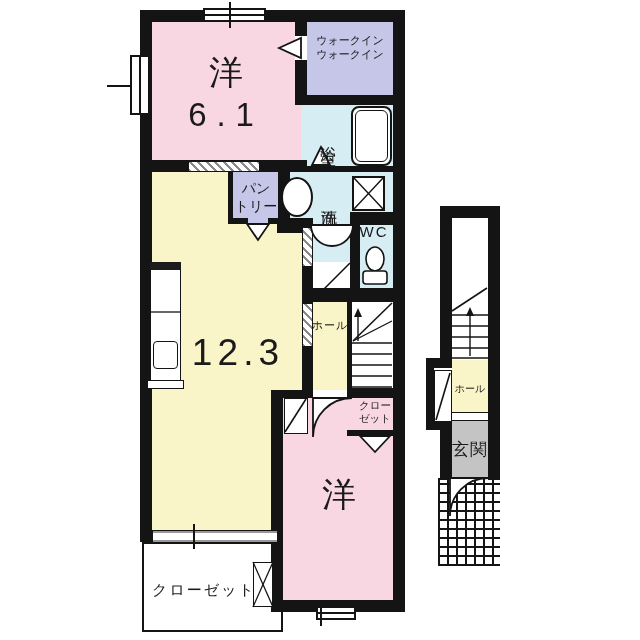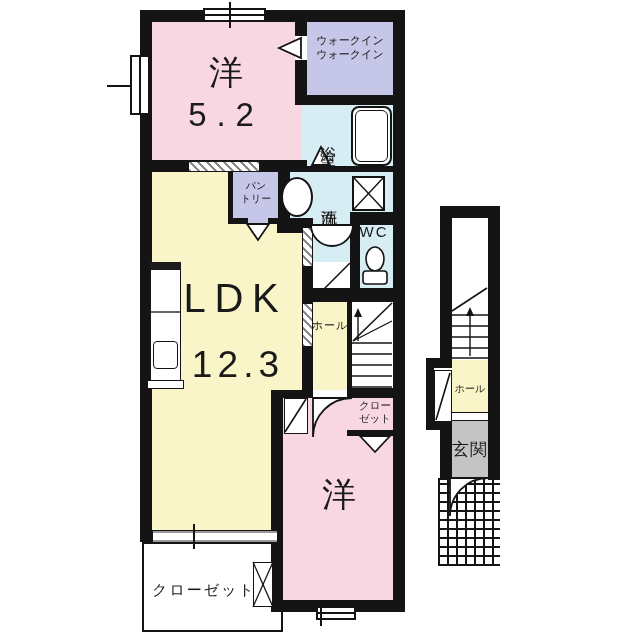--- a/index.html
+++ b/index.html
@@ -169,38 +169,37 @@
       <line x1="452" y1="358" x2="488" y2="358" stroke="#141414" stroke-width="1.6"></line>
       <line x1="452" y1="311" x2="487" y2="288" stroke="#141414" stroke-width="1.6"></line>
       <line x1="470" y1="316" x2="470" y2="356" stroke="#141414" stroke-width="1.4"></line>
       <polygon points="470,307 466,316 474,316" fill="#141414"></polygon>
     </g>
 
     <line x1="151" y1="312" x2="180" y2="312" stroke="#141414" stroke-width="1.3"></line>
   </svg>
 
   <div class="lbl" style="left:166px;top:50px;width:120px;font-size:34px;">洋</div>
-  <div class="lbl" style="left:156px;top:96px;width:140px;font-size:33px;letter-spacing:0.3em;">5.2</div>
+  <div class="lbl" style="left:156px;top:96px;width:140px;font-size:33px;letter-spacing:0.3em;">6.1</div>
 
   <div class="lbl" style="left:300px;top:33px;width:100px;font-size:11px;line-height:1.3;">
     <span class="ln">ウォークイン</span>
     <span class="ln">ウォークイン</span>
   </div>
 
   <div class="lbl vert" style="left:318px;top:108px;width:20px;height:58px;font-size:16px;letter-spacing:3px;">浴室</div>
   <div class="lbl vert" style="left:319px;top:176px;width:20px;height:46px;font-size:16px;letter-spacing:2px;">洗面</div>
   <div class="lbl" style="left:352px;top:223px;width:44px;font-size:15px;letter-spacing:2px;">WC</div>
 
-  <div class="lbl" style="left:231px;top:180px;width:50px;font-size:10px;line-height:1.25;">
+  <div class="lbl" style="left:231px;top:180px;width:50px;font-size:14px;line-height:1.25;">
     <span class="ln">パン</span>
     <span class="ln">トリー</span>
   </div>
 
-  <div class="lbl" style="left:158px;top:276px;width:155px;font-size:40px;letter-spacing:0.22em;">LDK</div>
-  <div class="lbl" style="left:158px;top:332px;width:160px;font-size:37px;letter-spacing:0.14em;margin-top:12px;">12.3</div>
+  <div class="lbl" style="left:158px;top:332px;width:160px;font-size:37px;letter-spacing:0.14em;">12.3</div>
 
   <div class="lbl" style="left:308px;top:318px;width:44px;font-size:11px;letter-spacing:1px;">ホール</div>
 
   <div class="lbl" style="left:352px;top:399px;width:46px;font-size:10.5px;line-height:1.25;">
     <span class="ln">クロー</span>
     <span class="ln">ゼット</span>
   </div>
 
   <div class="lbl" style="left:280px;top:472px;width:118px;font-size:34px;">洋</div>
 

